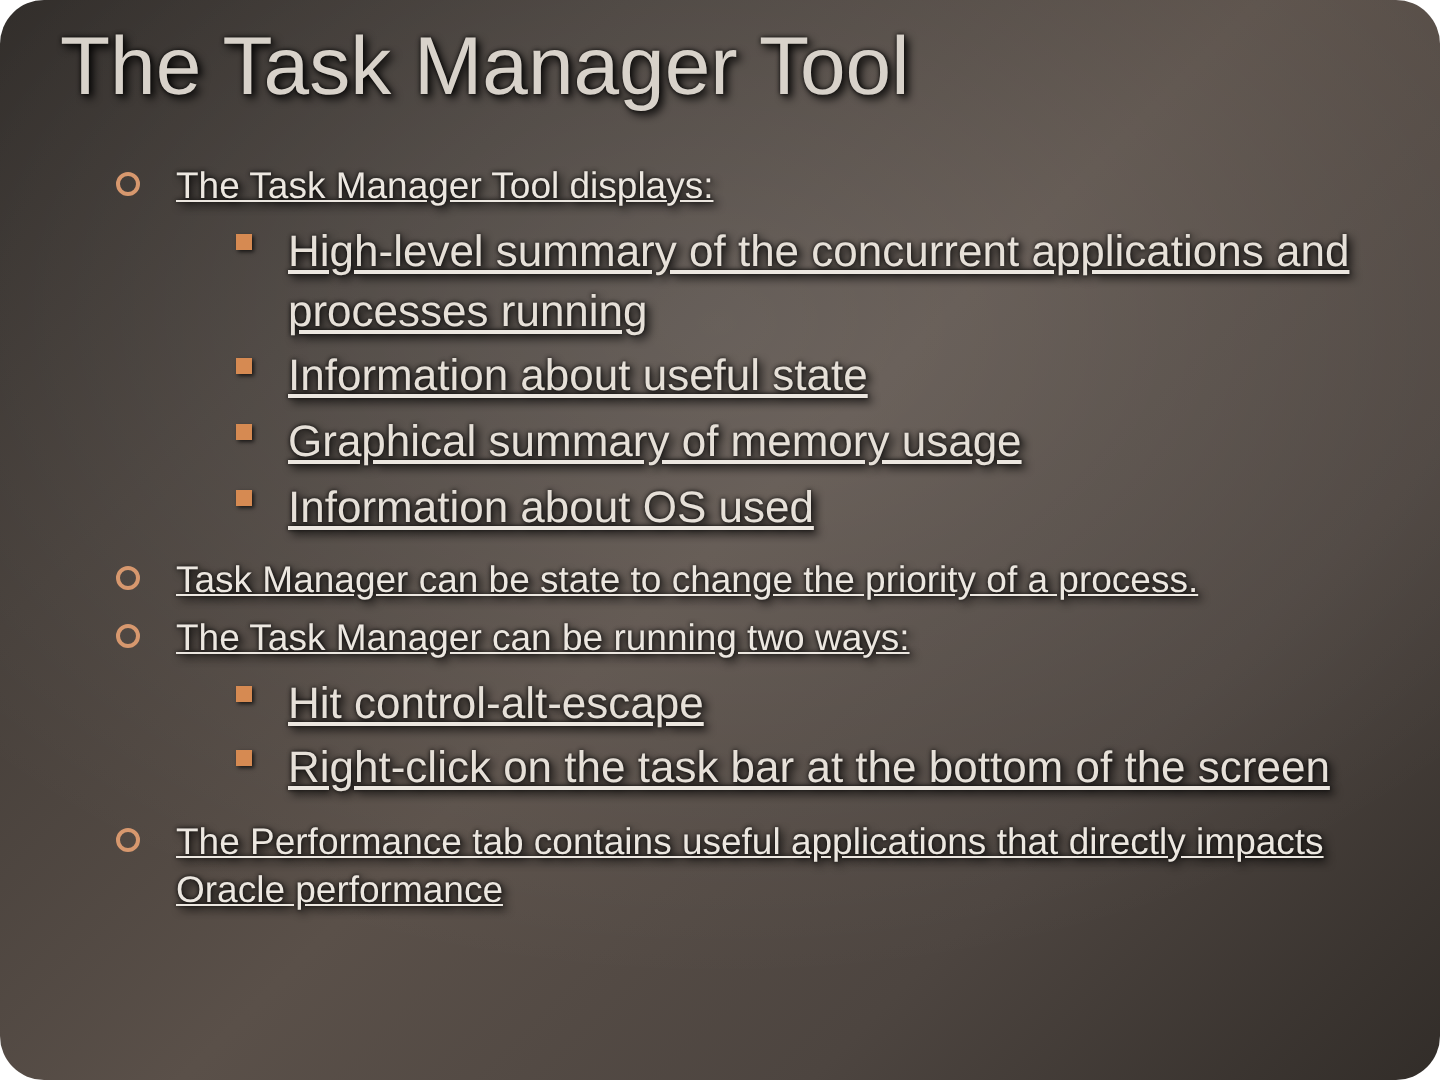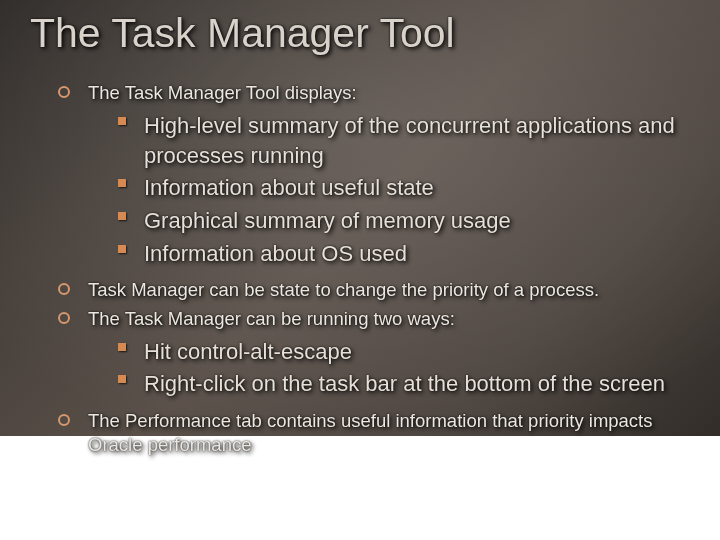--- a/index.html
+++ b/index.html
@@ -5,51 +5,53 @@
   html, body {
     margin: 0;
     padding: 0;
     width: 720px;
     height: 540px;
     overflow: hidden;
     font-family: Arial, Helvetica, sans-serif;
   }
   .slide {
     width: 720px;
-    height: 436px;
+    height: 540px;
     box-sizing: border-box;
     padding: 10px 16px 20px 30px;
     background:
       radial-gradient(ellipse 900px 600px at 50% 30%,
         rgba(255,255,255,0.12) 0%,
         rgba(255,255,255,0.00) 55%),
       linear-gradient(135deg,
         #2e2a27 0%, #463f3a 25%, #5a5049 50%, #4d4540 75%, #322d29 100%);
     color: #e4dfd9;
     text-shadow: 2px 2px 4px rgba(0,0,0,0.95), 0 0 2px rgba(0,0,0,0.9);
+    border-radius: 22px;
   }
   .title {
     font-size: 41px;
     font-weight: 400;
     color: #d8d2ca;
     margin: 0 0 24px 0;
     letter-spacing: 0;
   }
   ul.level1 {
     list-style: none;
     padding: 0 0 0 28px;
     margin: 0;
   }
   ul.level1 > li {
     position: relative;
     font-size: 18.5px;
     line-height: 1.3;
     margin: 0 0 4px 0;
     padding-left: 30px;
     color: #ece7e0;
+    text-decoration: underline;
   }
   ul.level1 > li::before {
     content: "";
     position: absolute;
     left: 0;
     top: 5px;
     width: 12px;
     height: 12px;
     border: 2px solid #d7986e;
     border-radius: 50%;
@@ -103,17 +105,17 @@
 
     <li>
       <span>The Task Manager can be running two ways:</span>
       <ul class="level2">
         <li>Hit control-alt-escape</li>
         <li>Right-click on the task bar at the bottom of the screen</li>
       </ul>
     </li>
 
     <li>
-      <span>The Performance tab contains useful information that priority impacts Oracle performance</span>
+      <span>The Performance tab contains useful applications that directly impacts Oracle performance</span>
     </li>
 
   </ul>
 </div>
 
 </body></html>

